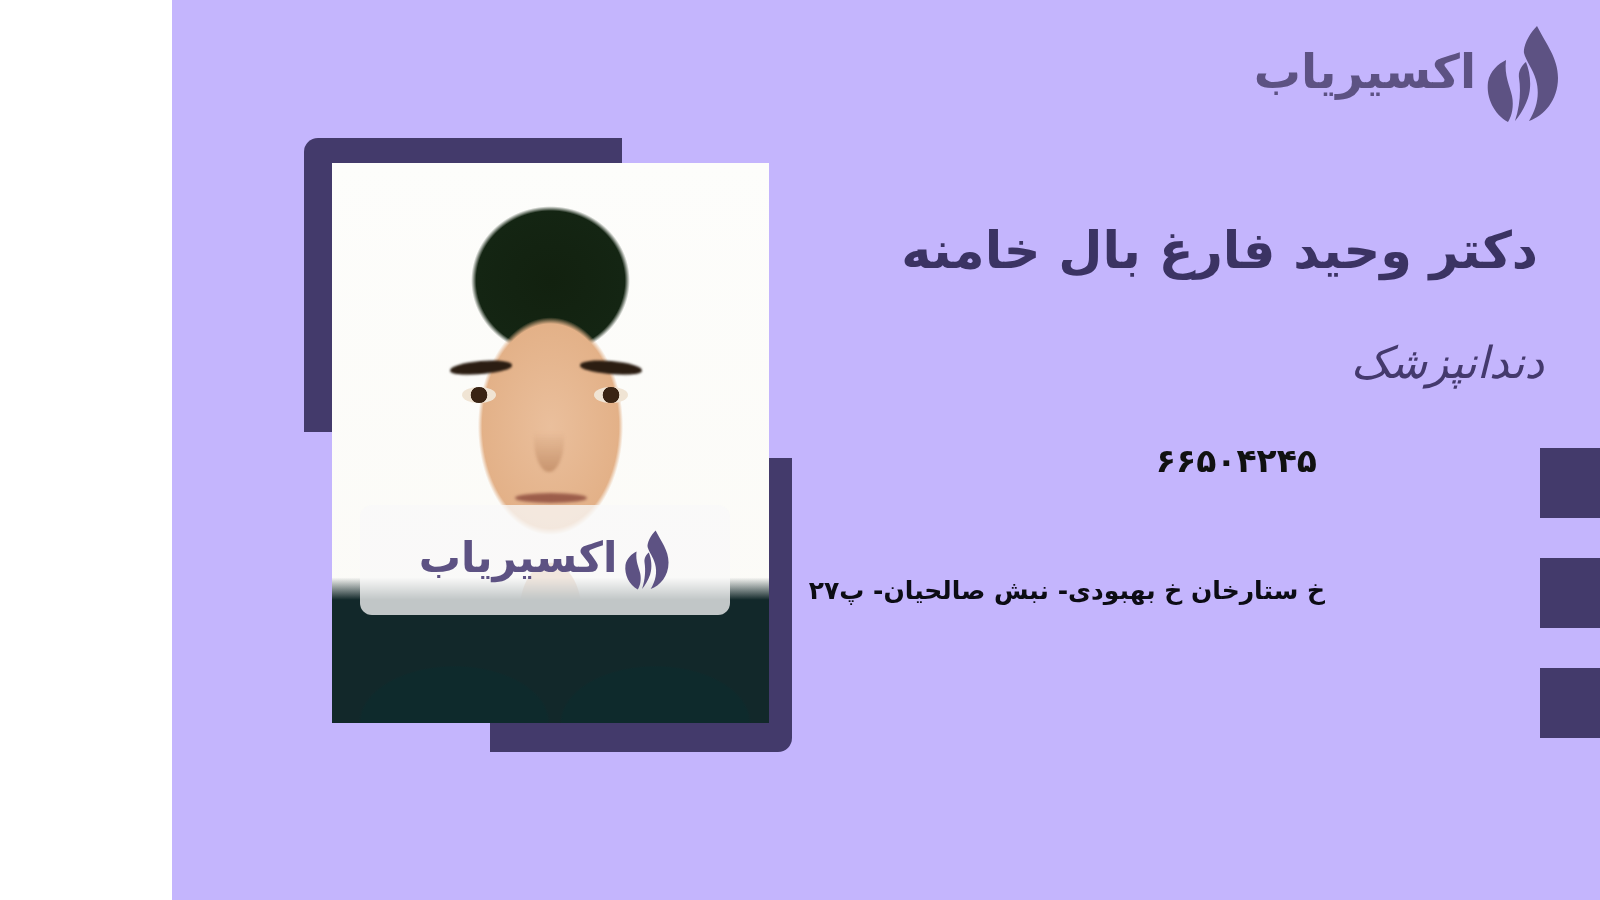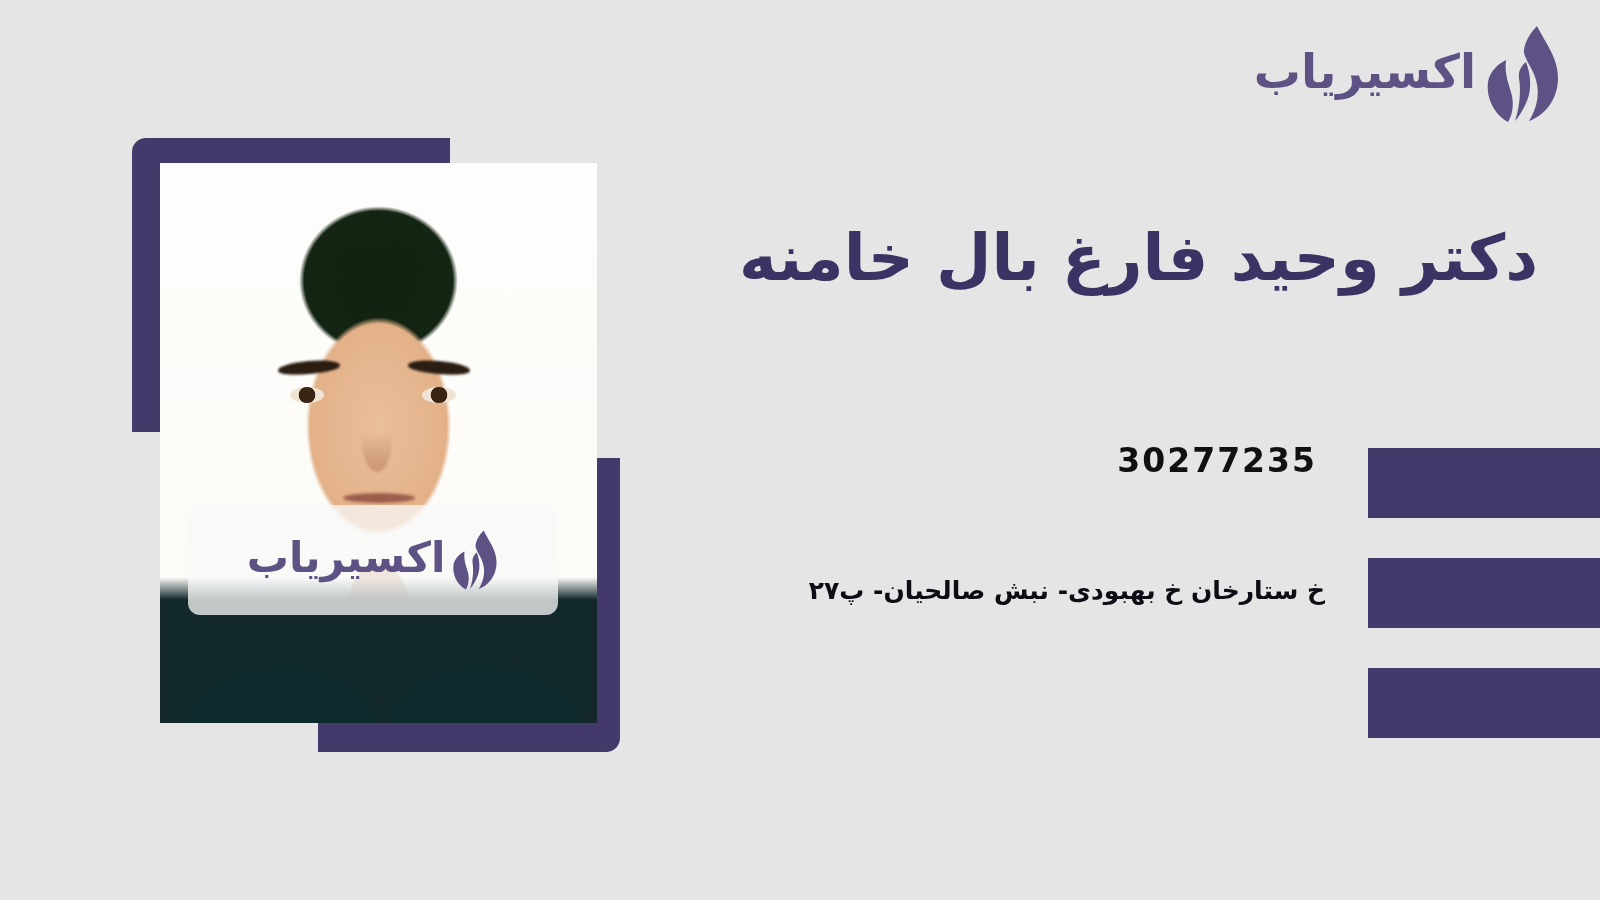--- a/index.html
+++ b/index.html
@@ -3,23 +3,23 @@
 <meta charset="utf-8">
 <title>Doctor Profile Card</title>
 <style>
   html, body {
     margin: 0;
     padding: 0;
     background: #ffffff;
   }
   #card {
     position: relative;
-    width: 1600px;
+    width: 1428px;
     height: 900px;
-    background: #e5e5e5;
+    background: #c4b5fd;
     overflow: hidden;
     font-family: "DejaVu Sans", "Liberation Sans", sans-serif;
   }
 
   
   .brand {
     position: absolute;
     top: 24px;
     right: 38px;
     display: flex;
@@ -178,21 +178,21 @@
     line-height: 1;
     white-space: nowrap;
     padding-bottom: 4px;
   }
 
   
   .doctor-name {
     position: absolute;
     right: 62px;
     top: 222px;
-    font-size: 64px;
+    font-size: 51px;
     font-weight: 700;
     color: #3b3363;
     line-height: 1.15;
     white-space: nowrap;
     text-align: right;
   }
   .specialty {
     position: absolute;
     right: 56px;
     top: 338px;
@@ -279,20 +279,21 @@
             <path d="M22 36 C20 52 26 62 28 72 C30 82 28 92 24 98 C10 90 2 74 4 58 C6 47 14 40 22 36 Z" fill="#5d5283"></path>
             <path d="M42 38 C46 48 48 62 44 74 C41 83 36 91 31 97 C36 82 37 66 35 54 C34 47 38 41 42 38 Z" fill="#5d5283"></path>
           </svg>
         </span>
         <span class="watermark-name">اکسیریاب</span>
       </div>
     </div>
   </div>
 
   <div class="doctor-name">دکتر وحید فارغ بال خامنه</div>
-  <div class="phone">30277235</div>
+  <div class="specialty">دندانپزشک</div>
+  <div class="phone">۶۶۵۰۴۲۴۵</div>
   <div class="address">خ ستارخان خ بهبودی- نبش صالحیان- پ۲۷</div>
 
   <div class="bar bar-1"></div>
   <div class="bar bar-2"></div>
   <div class="bar bar-3"></div>
 
 </div>
 
 </body></html>

